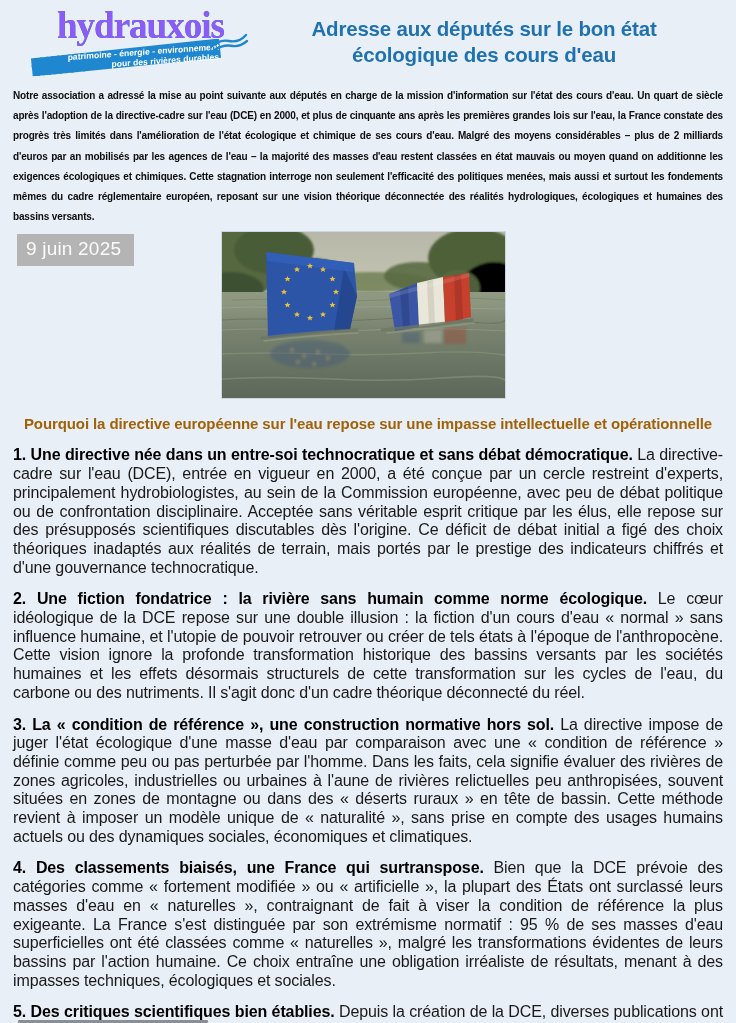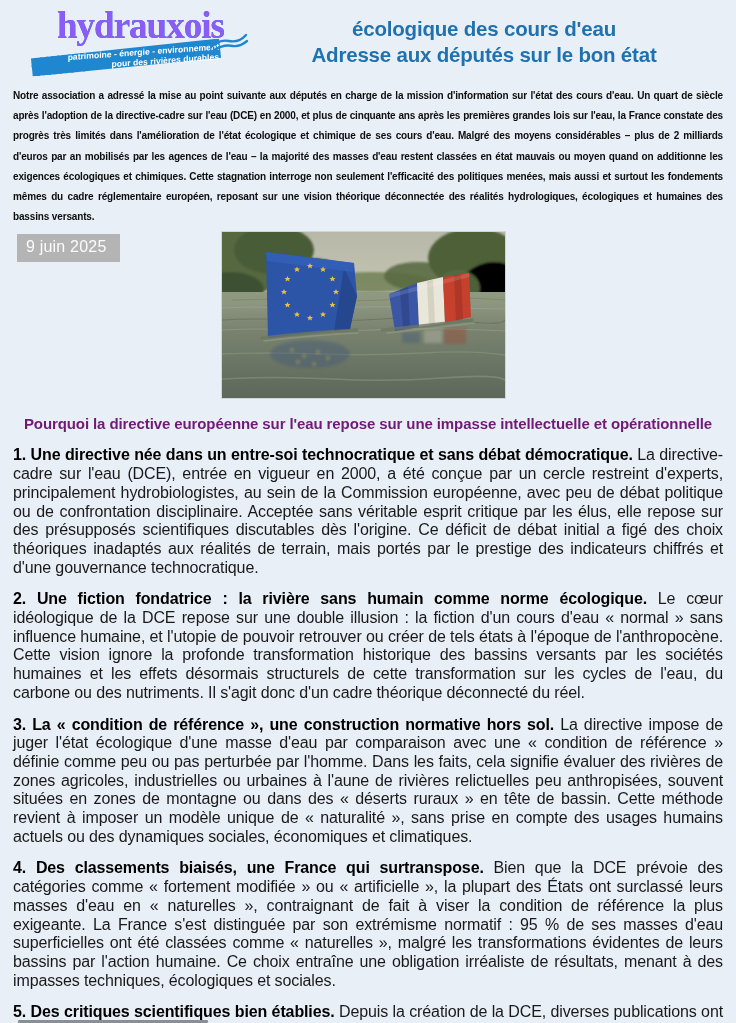--- a/index.html
+++ b/index.html
@@ -47,32 +47,32 @@
   .intro{
     margin:7px 0 0 0;
     font-size:10px;line-height:20.2px;font-weight:bold;color:#0d0d0d;
     text-align:justify;letter-spacing:-0.15px;
   }
 
   
   .hero{position:relative;height:173px;margin-top:5px;}
   .date-badge{
     position:absolute;left:4px;top:2px;display:inline-block;
-    background:#b4b4b4;color:#fbfbfb;font-size:16px;
+    background:#b4b4b4;color:#fbfbfb;font-size:19px;
     padding:4px 13px 6px 9px;letter-spacing:.2px;
   }
   .hero-img{
     position:absolute;left:209px;top:0;width:283px;height:166px;
     box-shadow:0 0 0 1px rgba(120,140,160,.25);
   }
 
   
   .orange-head{
     margin:9px 0 0 0;text-align:center;
-    color:#701a75;font-weight:bold;font-size:15px;line-height:19px;
+    color:#a16207;font-weight:bold;font-size:15px;line-height:19px;
     letter-spacing:-0.1px;
   }
 
   
   .sec{
     margin:13px 0 0 0;
     font-size:16px;line-height:18.7px;color:#191919;
     text-align:justify;letter-spacing:-0.12px;
   }
   .sec strong{color:#000;}
@@ -95,22 +95,22 @@
       <span class="logo-brand">hydrauxois</span>
       <div class="logo-tag">
         <div>patrimoine - énergie - environnement</div>
         <div>pour des rivières durables</div>
       </div>
       <svg class="logo-flourish" width="40" height="22" viewBox="0 0 40 22">
         <path d="M2 16 Q10 8 20 10 Q30 12 37 4 M4 20 Q14 13 24 15 Q31 16 38 10" stroke="#1e87cf" stroke-width="2.4" fill="none" stroke-linecap="round"></path>
       </svg>
     </div>
     <div class="title">
+      <div>Adresse aux députés sur le bon état</div>
       <div>écologique des cours d'eau</div>
-      <div>Adresse aux députés sur le bon état</div>
     </div>
   </div>
 
   <p class="intro">Notre association a adressé la mise au point suivante aux députés en charge de la mission d'information sur l'état des cours d'eau. Un quart de siècle après l'adoption de la directive-cadre sur l'eau (DCE) en 2000, et plus de cinquante ans après les premières grandes lois sur l'eau, la France constate des progrès très limités dans l'amélioration de l'état écologique et chimique de ses cours d'eau. Malgré des moyens considérables – plus de 2 milliards d'euros par an mobilisés par les agences de l'eau – la majorité des masses d'eau restent classées en état mauvais ou moyen quand on additionne les exigences écologiques et chimiques. Cette stagnation interroge non seulement l'efficacité des politiques menées, mais aussi et surtout les fondements mêmes du cadre réglementaire européen, reposant sur une vision théorique déconnectée des réalités hydrologiques, écologiques et humaines des bassins versants.</p>
 
   <div class="hero">
     <span class="date-badge">9 juin 2025</span>
 
     <svg class="hero-img" role="img" viewBox="0 0 283 166" preserveAspectRatio="none" aria-label="Peinture : drapeaux européen et français à moitié submergés dans une rivière bordée d'arbres">
       <defs>

